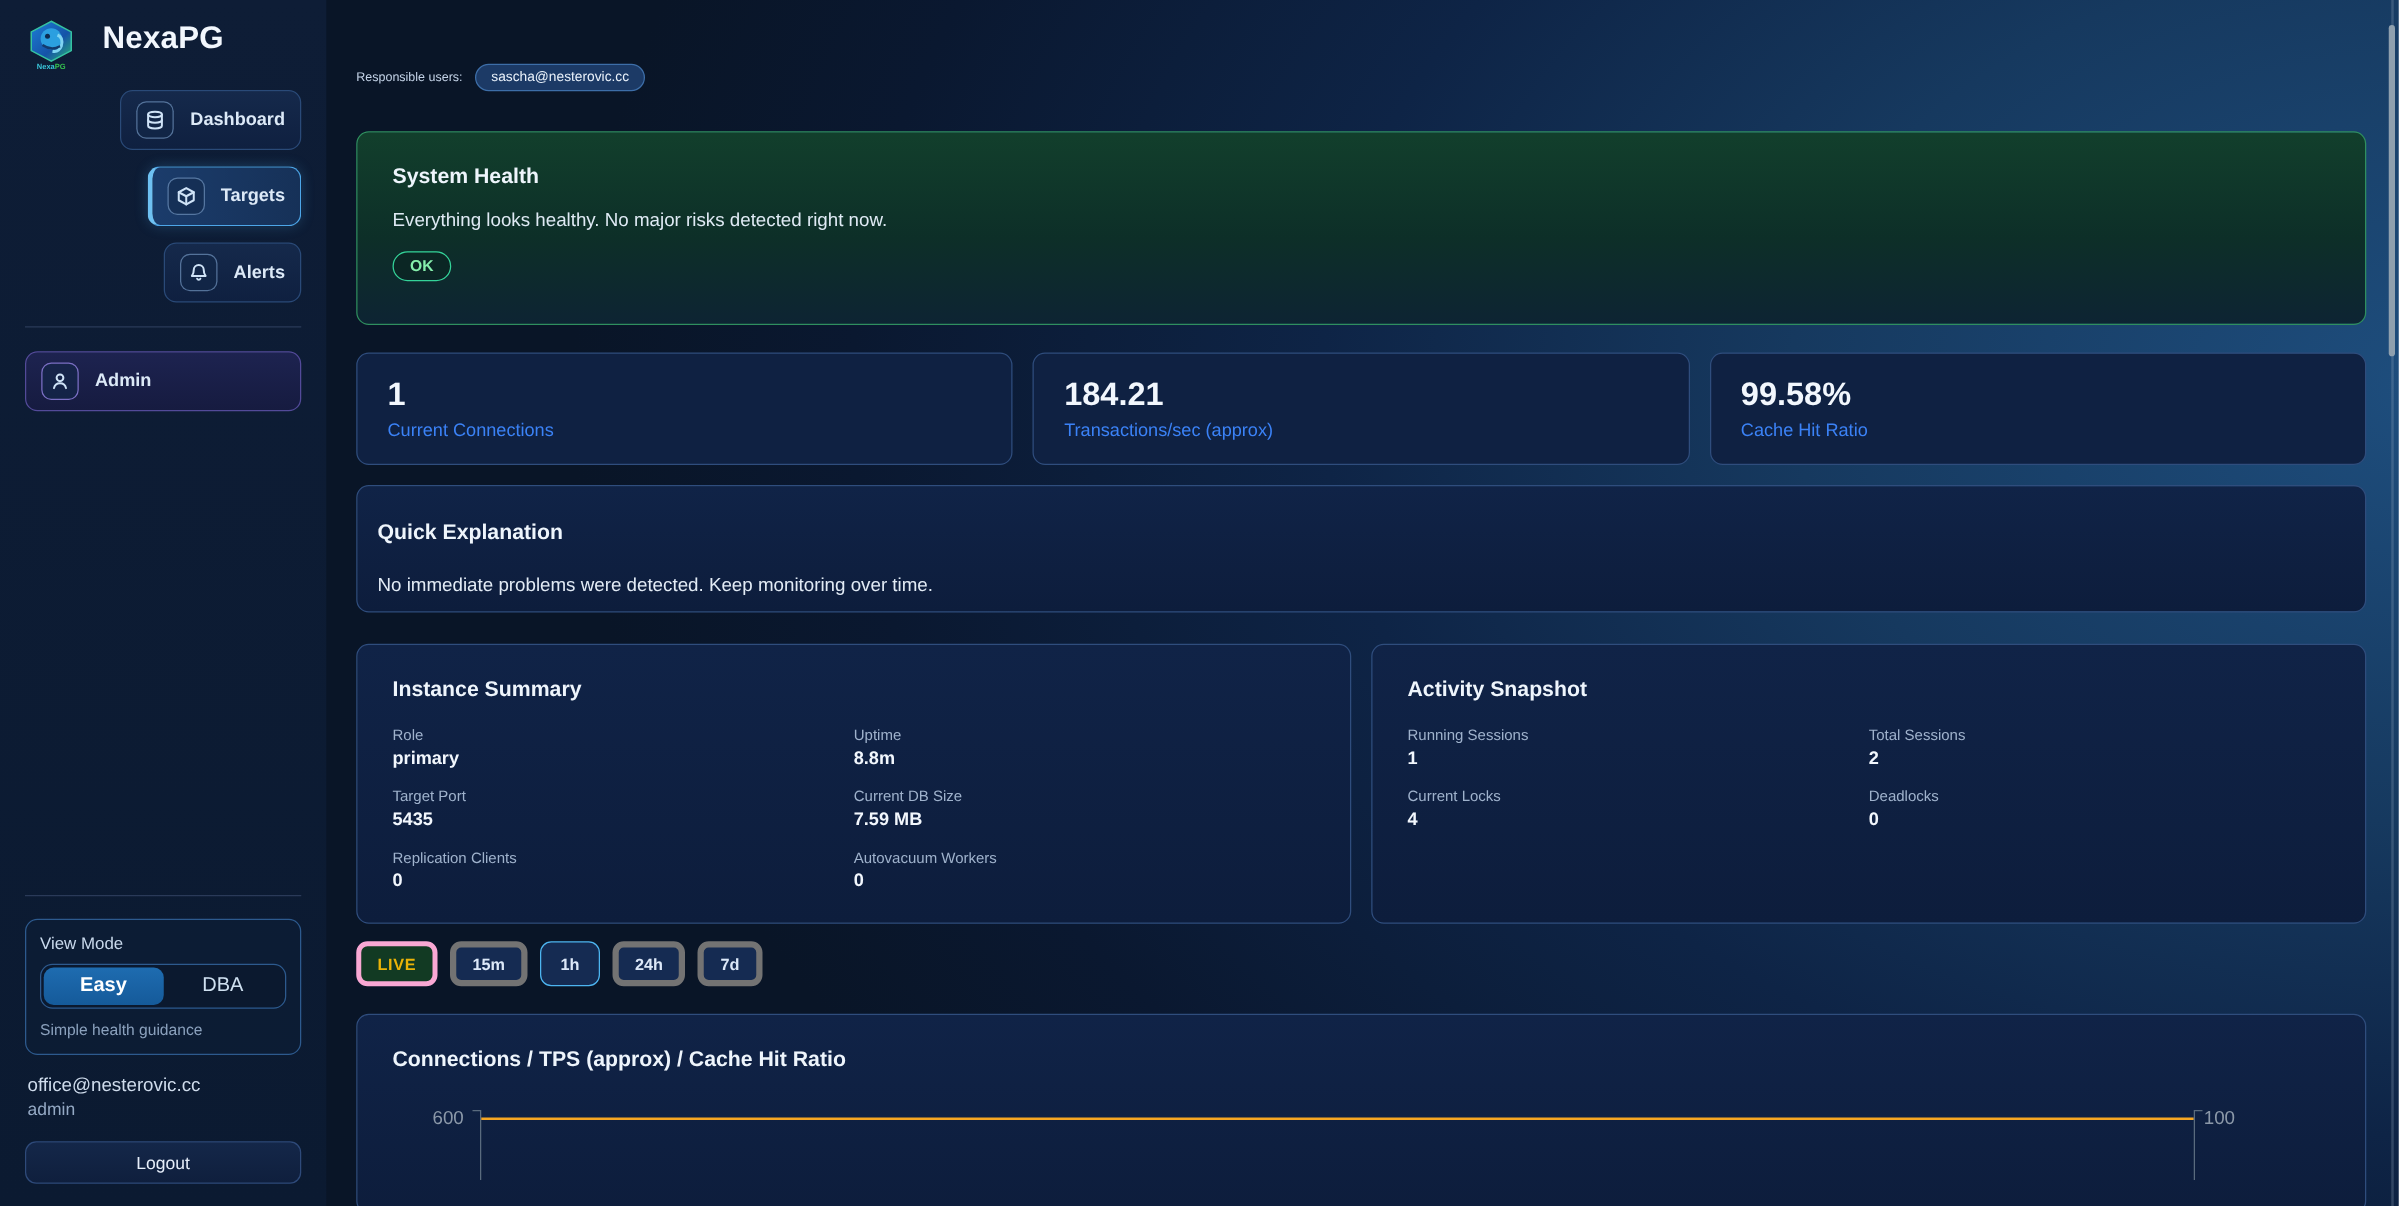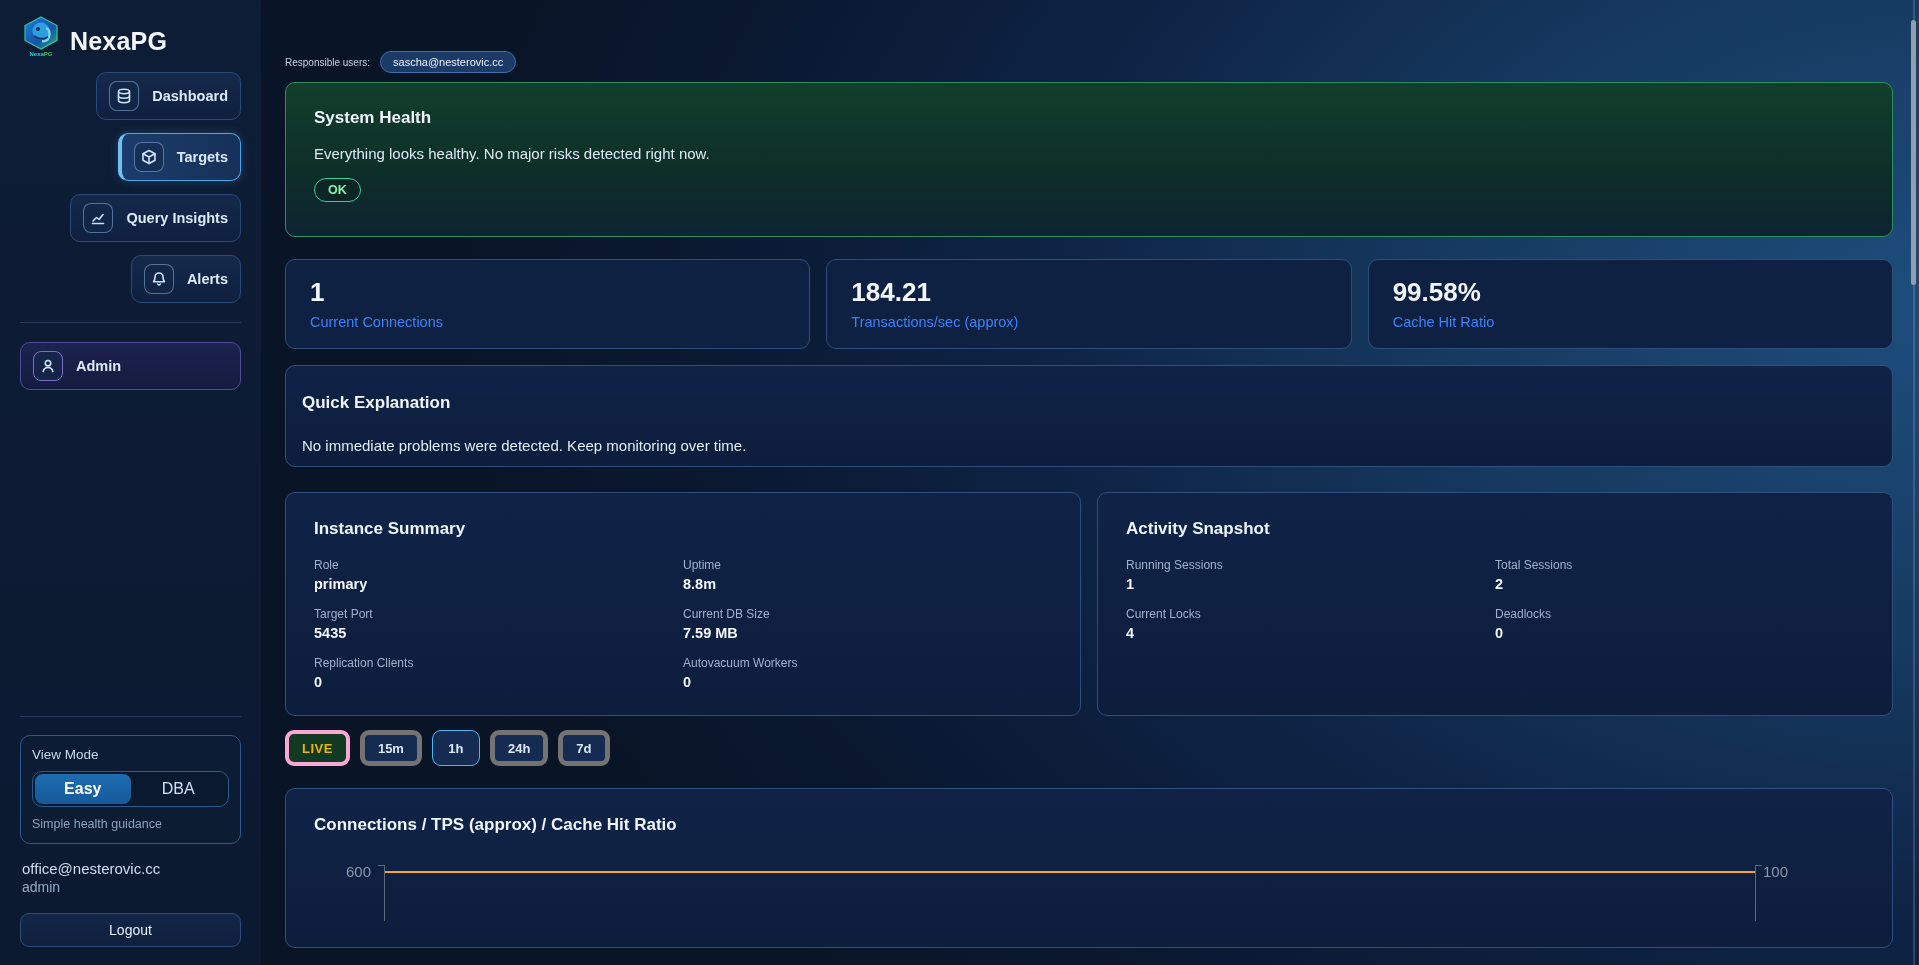--- a/index.html
+++ b/index.html
@@ -14,21 +14,21 @@
     display: flex;
   }
 
   
   .sidebar {
     width: 261px; min-width: 261px; height: 965px;
     background: linear-gradient(180deg, #0e1d36 0%, #0b1a31 100%);
     display: flex; flex-direction: column;
     padding: 14px 20px 18px 20px;
   }
-  .brand { display: flex; align-items: flex-end; gap: 10px; padding: 2px 2px 16px 2px; }
+  .brand { display: flex; align-items: flex-start; gap: 22px; padding: 2px 2px 16px 2px; }
   .brand-title { font-size: 25px; font-weight: bold; color: #f2f7fd; letter-spacing: 0.2px; }
   .logo-badge { width: 38px; height: 40px; position: relative; }
   .logo-badge svg { display: block; }
   .logo-sub { position: absolute; bottom: -1px; left: 0; width: 100%; text-align: center; font-size: 6px; font-weight: bold; }
   .logo-sub .t1 { color: #39c4d8; } .logo-sub .t2 { color: #35c24f; }
 
   .nav { display: flex; flex-direction: column; gap: 13px; align-items: flex-end; }
   .nav-item {
     height: 48px; border-radius: 10px;
     border: 1px solid #2a4a78;
@@ -98,21 +98,21 @@
     font-size: 11px; color: #eaf2fb; background: #1c3a66;
     border: 1px solid #3d6ea8; border-radius: 12px; padding: 4px 12px; cursor: pointer;
   }
 
   .card {
     border: 1px solid #2f4d7d; border-radius: 10px;
     background: linear-gradient(180deg, #102347 0%, #0d1d3c 100%);
   }
 
   .health-card {
-    margin-top: 9px; height: 155px; padding: 25px 28px;
+    margin-top: 32px; height: 155px; padding: 25px 28px;
     border: 1px solid #2f8f5f; border-radius: 10px;
     background: linear-gradient(180deg, #123f2c 0%, #0d2f28 55%, #0d2433 100%);
   }
   .health-title { font-size: 17px; font-weight: bold; color: #eef5fc; }
   .health-msg { font-size: 15px; color: #dfeaf4; margin-top: 17px; }
   .ok-pill {
     display: inline-block; margin-top: 16px; padding: 4px 13px;
     border: 1px solid #34d399; border-radius: 13px;
     color: #86efac; font-size: 12.5px; font-weight: bold;
     background: rgba(8,30,24,0.35);
@@ -215,29 +215,20 @@
     <div class="nav-item active">
       <span class="icon-box">
         <svg class="ic" width="16" height="16" viewBox="0 0 16 16">
           <path d="M8 1.5 L14 4.8 V11.2 L8 14.5 L2 11.2 V4.8 Z"></path>
           <path d="M2 4.8 L8 8 L14 4.8 M8 8 V14.5"></path>
         </svg>
       </span>
       <span class="label">Targets</span>
     </div>
 
-    <div class="nav-item">
-      <span class="icon-box">
-        <svg class="ic" width="16" height="16" viewBox="0 0 16 16">
-          <path d="M2.5 13.5 h11"></path>
-          <path d="M3 11 L6.5 7.5 L9 9.5 L13 4.5"></path>
-        </svg>
-      </span>
-      <span class="label">Query Insights</span>
-    </div>
 
     <div class="nav-item">
       <span class="icon-box">
         <svg class="ic" width="16" height="16" viewBox="0 0 16 16">
           <path d="M8 2 a4 4 0 0 1 4 4 c0 3 1 4 1.5 4.7 H2.5 C3 10 4 9 4 6 a4 4 0 0 1 4 -4 Z"></path>
           <path d="M6.7 13 a1.4 1.4 0 0 0 2.6 0"></path>
         </svg>
       </span>
       <span class="label">Alerts</span>
     </div>

